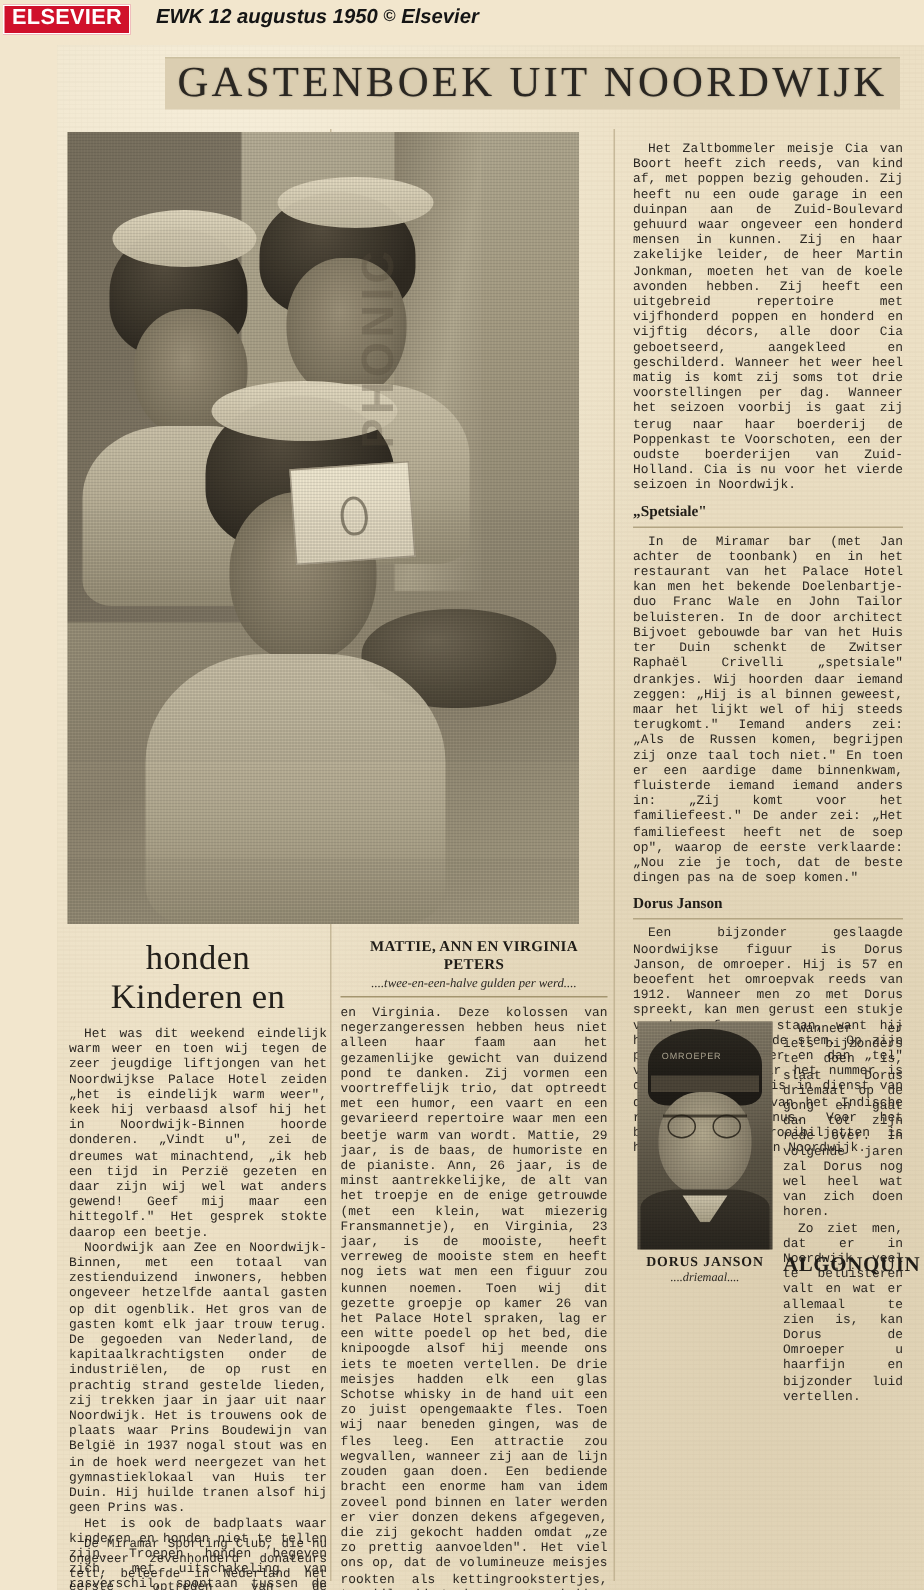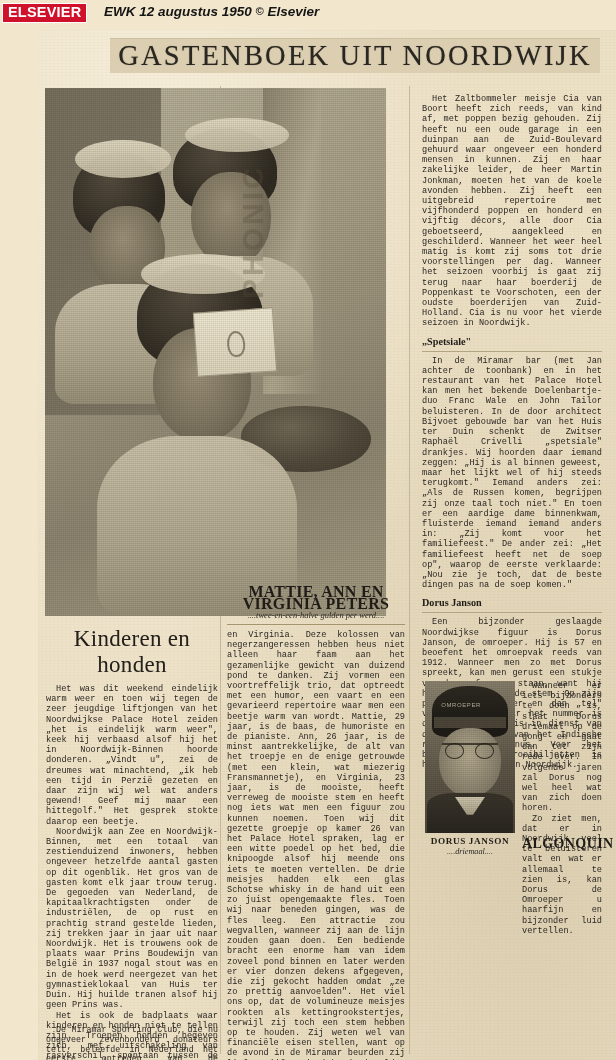--- a/index.html
+++ b/index.html
@@ -288,24 +288,25 @@
   }
   .caption-block {
     text-align:center;
     border-bottom: 1px solid #a4956f;
     padding-bottom: 3px;
     margin-bottom: 5px;
   }
   .caption-title {
     font-family:"Liberation Serif", serif;
     font-weight:bold;
-    font-size:16px;
+    font-size:10px;
     line-height:12px;
     letter-spacing:.25px;
     color:#1f1c17;
+    margin-top:40px;
   }
   .caption-sub {
     font-family:"Liberation Serif", serif;
     font-style: italic;
     font-size:8.5px;
     line-height:11px;
     color:#2b2722;
   }
 
   
@@ -418,22 +419,22 @@
     <div class="card-white" style="left:150px; top:222px; width:78px; height:62px; transform:rotate(-4deg);">
       <div class="card-mark" style="left:31px; top:20px;"></div>
     </div>
 
     <div class="ph-watermark">PHONIC</div>
     <div class="ph-noise"></div>
   </div>
 
   <div class="col-left">
     <div class="feature-title">
+      <div>honden</div>
       <div>Kinderen en</div>
-      <div>honden</div>
     </div>
     <div class="body-text">Het was dit weekend eindelijk warm weer en toen wij tegen de zeer jeugdige liftjongen van het Noordwijkse Palace Hotel zeiden „het is eindelijk warm weer", keek hij verbaasd alsof hij het in Noordwijk-Binnen hoorde donderen. „Vindt u", zei de dreumes wat minachtend, „ik heb een tijd in Perzië gezeten en daar zijn wij wel wat anders gewend! Geef mij maar een hittegolf." Het gesprek stokte daarop een beetje.</div>
     <div class="body-text">Noordwijk aan Zee en Noordwijk-Binnen, met een totaal van zestienduizend inwoners, hebben ongeveer hetzelfde aantal gasten op dit ogenblik. Het gros van de gasten komt elk jaar trouw terug. De gegoeden van Nederland, de kapitaalkrachtigsten onder de industriëlen, de op rust en prachtig strand gestelde lieden, zij trekken jaar in jaar uit naar Noordwijk. Het is trouwens ook de plaats waar Prins Boudewijn van België in 1937 nogal stout was en in de hoek werd neergezet van het gymnastieklokaal van Huis ter Duin. Hij huilde tranen alsof hij geen Prins was.</div>
     <div class="body-text">Het is ook de badplaats waar kinderen en honden niet te tellen zijn. Troepen honden begeven zich, met uitschakeling van rasverschil, spontaan tussen de badenden klaar, naar het schijnt, voor een massa-overtocht naar Engeland. Op de Zuid-Boulevard werden wij binnen het half uur door twee honden vervaarlijk aangeblaft. Eén trachtte resoluut door te bijten, maar door goede woorden van zijn baas kwam he niet tot het uiterste.</div>
     <div class="signature">Hotel Sisters</div>
     <div class="signature-rule"></div>
   </div>
 
   <div class="tiny-tail">
     <div class="body-text">De Miramar Sporting Club, die nu ongeveer zevenhonderd donateurs telt, beleefde in Nederland het eerste optreden van de ontzagwekkende Peter Sisters: Mattie, Ann</div>

